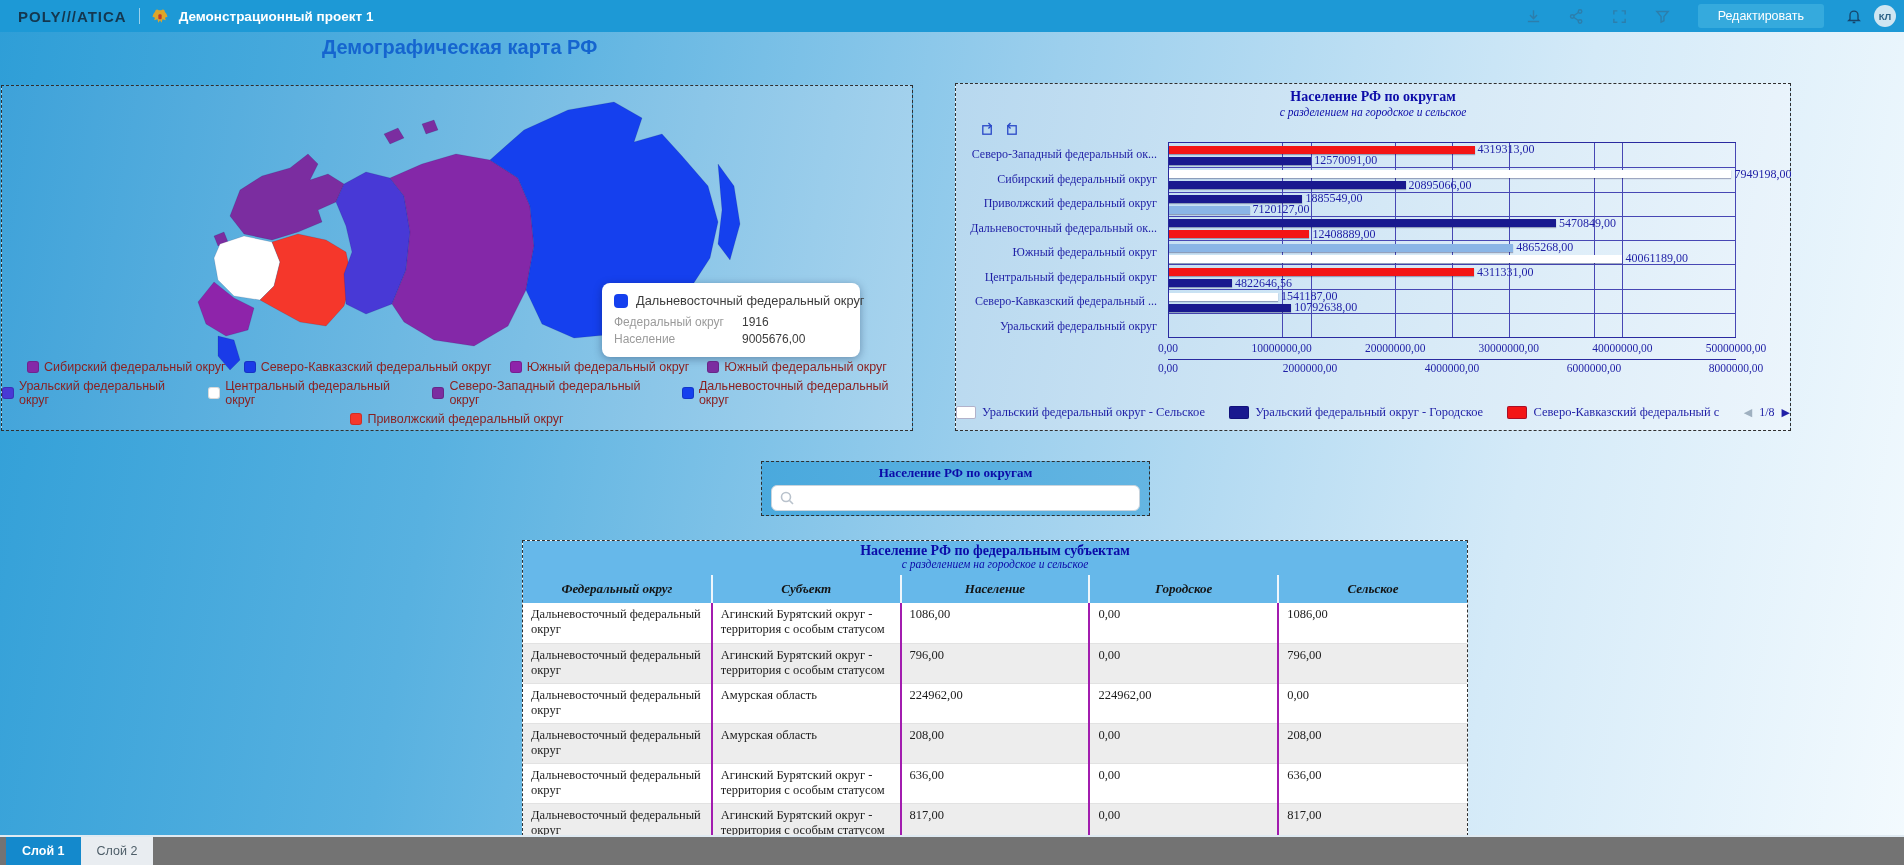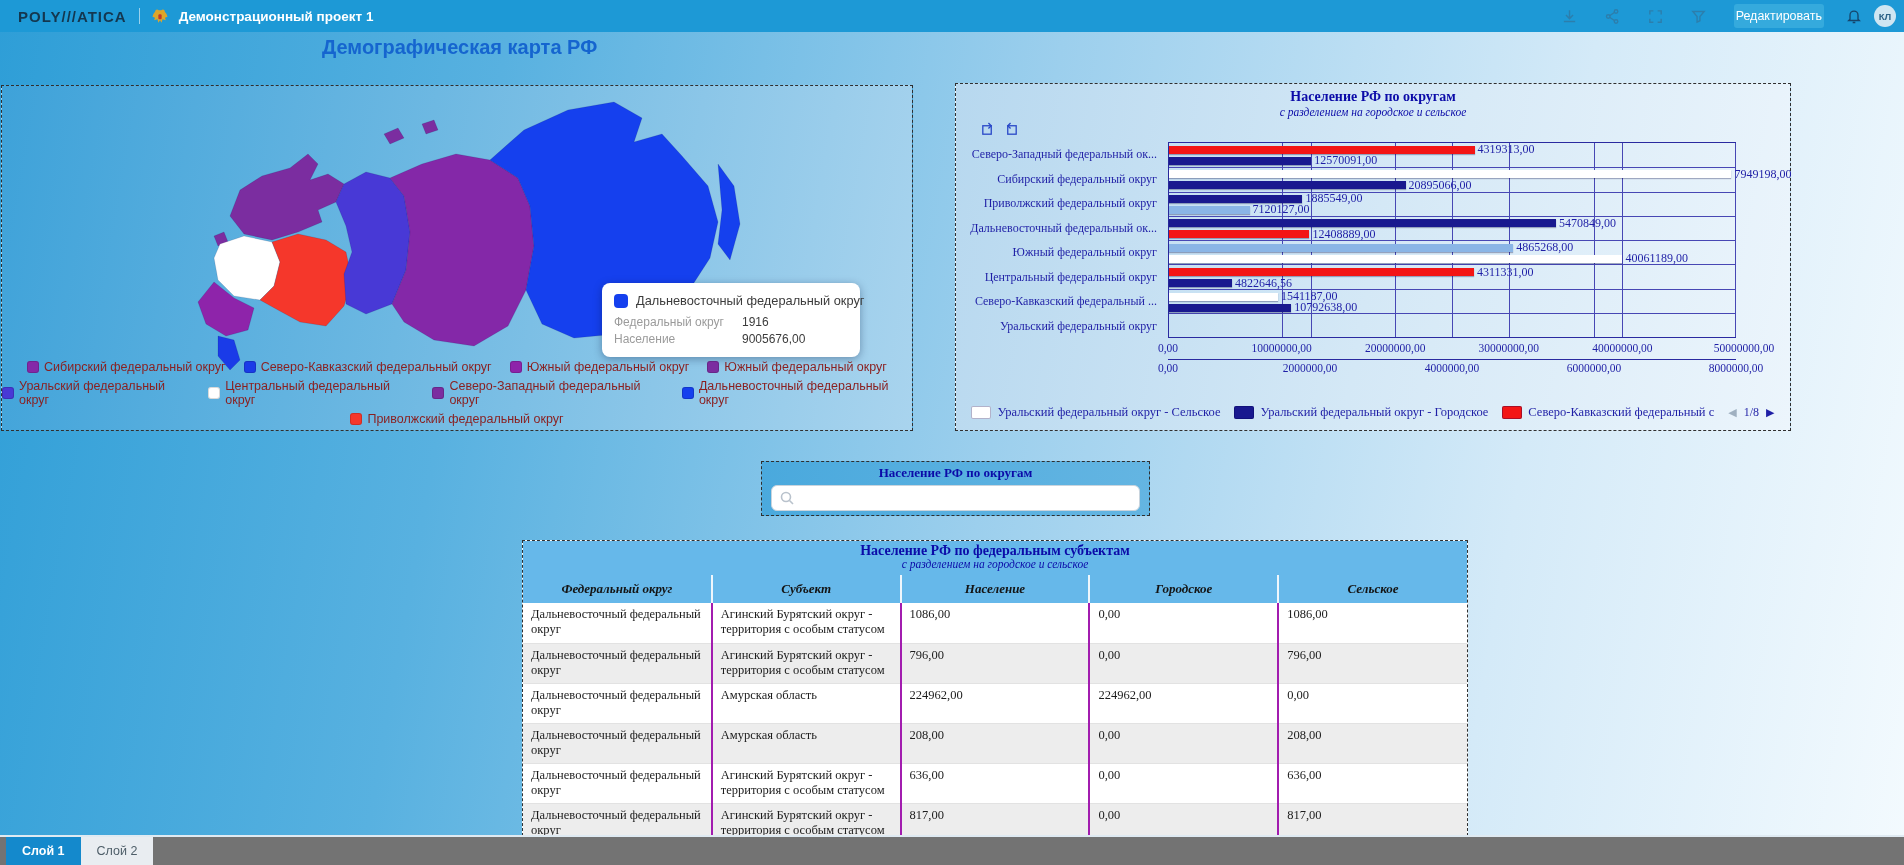--- a/index.html
+++ b/index.html
@@ -11,21 +11,21 @@
   
   .topbar { position:absolute; left:0; top:0; width:1904px; height:32px;
     background:#1d99d6; display:flex; align-items:center; }
   .logo { margin-left:18px; font-size:15px; font-weight:bold; letter-spacing:1px; color:#14374f; }
   .tb-divider { width:1px; height:16px; background:rgba(255,255,255,.55); margin:0 10px 0 12px; }
   .emblem { width:20px; height:20px; margin-right:9px; }
   .proj-title { color:#ffffff; font-size:13.5px; font-weight:bold; }
   .tb-right { margin-left:auto; display:flex; align-items:center; margin-right:8px; }
   .tb-icon { width:17px; height:17px; margin:0 13px; cursor:pointer; opacity:.9; }
   .edit-btn { background:#35aadd; color:#fff; border:none; border-radius:3px;
-    font-size:12.5px; padding:5px 2px; margin:0 10px 0 14px; cursor:pointer;
+    font-size:12.5px; padding:5px 20px; margin:0 10px 0 14px; cursor:pointer;
     font-family:"Liberation Sans",sans-serif; }
   .bell { width:16px; height:17px; margin:0 12px; cursor:pointer; }
   .avatar { width:22px; height:22px; border-radius:50%; background:#cfe6f2;
     color:#2a6186; font-size:9.5px; font-weight:bold; display:flex;
     align-items:center; justify-content:center; cursor:pointer; }
 
   .page-title { position:absolute; left:322px; top:36px; font-size:20px;
     font-weight:bold; color:#1565cf; }
 
   .panel { position:absolute; border:1px dashed #2f2f2f; }
@@ -71,21 +71,21 @@
   .bar-line { display:flex; align-items:center; height:9px; position:relative; }
   .bar { height:8px; flex:none; box-shadow:0 1px 1px rgba(0,0,60,.3); }
   .bar-label { font-size:12px; color:#1f1fa6; margin-left:3px; white-space:nowrap;
     background:transparent; z-index:3; }
   .axis-row { position:absolute; left:212px; width:568px; height:17px; }
   #axis1 { top:256px; }
   #axis2 { top:275px; border-top:1px solid #2a2aa0; }
   .tick-label { position:absolute; transform:translateX(-50%); font-size:11.5px;
     color:#1f1fa6; top:2px; white-space:nowrap; }
   #chart-legend { position:absolute; left:0; right:0; bottom:10px;
-    display:flex; justify-content:center; align-items:center; gap:14px; }
+    display:flex; justify-content:space-between; align-items:center; gap:14px; }
   .cl-item { display:flex; align-items:center; gap:6px; font-size:12.5px; color:#1f1fa6;
     cursor:pointer; }
   .cl-sw { width:20px; height:13px; border-radius:2px;
     box-shadow:0 0 0 1px rgba(0,0,80,.3) inset; flex:none; }
   .cl-pg { display:flex; align-items:center; gap:7px; font-size:12px; color:#1f1fa6; }
   .pg-arrow { font-size:11px; cursor:pointer; }
   .pg-prev { color:#9fb0c0; }
   .pg-next { color:#1f1fa6; }
 
   
@@ -358,21 +358,21 @@
           <span class="bar-label">10792638,00</span>
         </div>
       </div>
     </div>
   <div class="axis-row" id="axis1">
       <span class="tick-label" style="left: 0%;">0,00</span>
       <span class="tick-label" style="left: 20%;">10000000,00</span>
       <span class="tick-label" style="left: 40%;">20000000,00</span>
       <span class="tick-label" style="left: 60%;">30000000,00</span>
       <span class="tick-label" style="left: 80%;">40000000,00</span>
-      <span class="tick-label" style="left: 100%; margin-left: 8px;">50000000,00</span>
+      <span class="tick-label" style="left: 100%;">50000000,00</span>
     </div>
   <div class="axis-row" id="axis2">
       <span class="tick-label" style="left: 0%;">0,00</span>
       <span class="tick-label" style="left: 25%;">2000000,00</span>
       <span class="tick-label" style="left: 50%;">4000000,00</span>
       <span class="tick-label" style="left: 75%;">6000000,00</span>
       <span class="tick-label" style="left: 100%;">8000000,00</span>
     </div>
 
   <div id="chart-legend">

